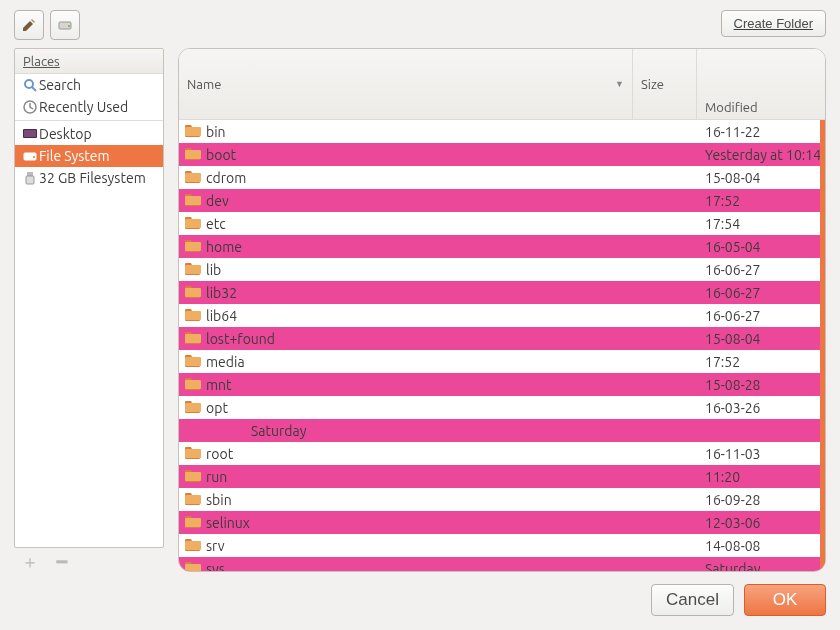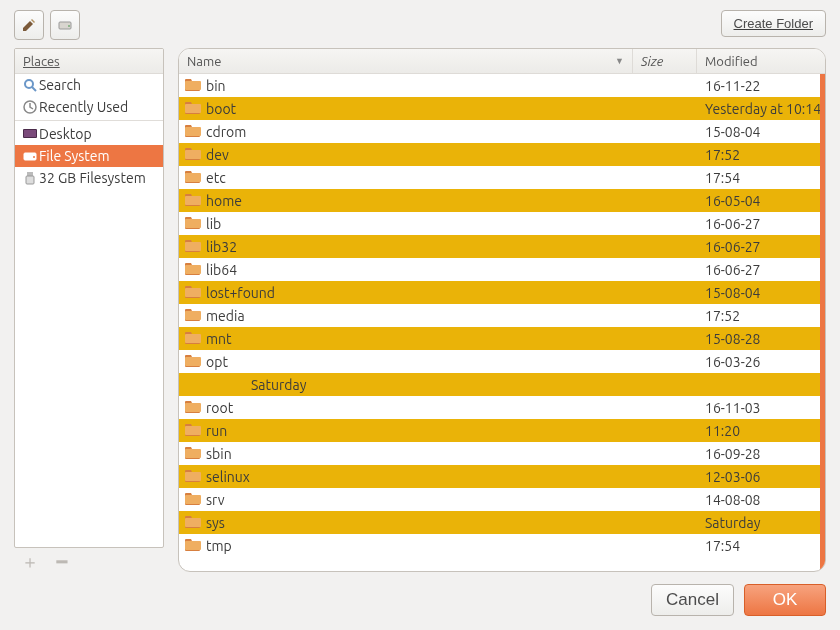--- a/index.html
+++ b/index.html
@@ -99,31 +99,31 @@
 }
 .columns {
   display: flex;
   background: linear-gradient(#f6f5f3,#ecebe8);
   border-bottom: 1px solid #dedbd7;
   font-size: 13px;
   color: #555;
 }
 .col { padding: 5px 8px; border-right: 1px solid #dedbd7; display:flex; align-items:center; justify-content:space-between; }
 .col-name { flex: 1; }
-.col-size { width: 64px; font-style: italic; }
-.col-mod { width: 128px; border-right:none; }
+.col-size { width: 64px; }
+.col-mod { width: 128px; border-right:none;margin-top:46px; }
 .rows { flex:1; overflow:hidden; position:relative; }
 .rows-inner { }
 .file-row {
   display: flex;
   align-items: center;
   font-size: 14px;
   height: 23px;
 }
-.file-row.alt { background: #eab308; align-items: center; }
+.file-row.alt { background: #ec4899; align-items: center; }
 .cell-name { flex:1; display:flex; align-items:center; gap:5px; padding-left:6px; }
 .cell-size { width: 64px; padding-left:8px; border-left:1px solid transparent; }
 .cell-mod  { width: 128px; padding-left:8px; white-space:nowrap; overflow:hidden; }
 .folder-icon { width:16px; height:14px; }
 .orange-scroll {
   position:absolute; right:0; top:0; bottom:0; width:5px;
   background:#ed7643;
 }
 .footer {
   display: flex;

